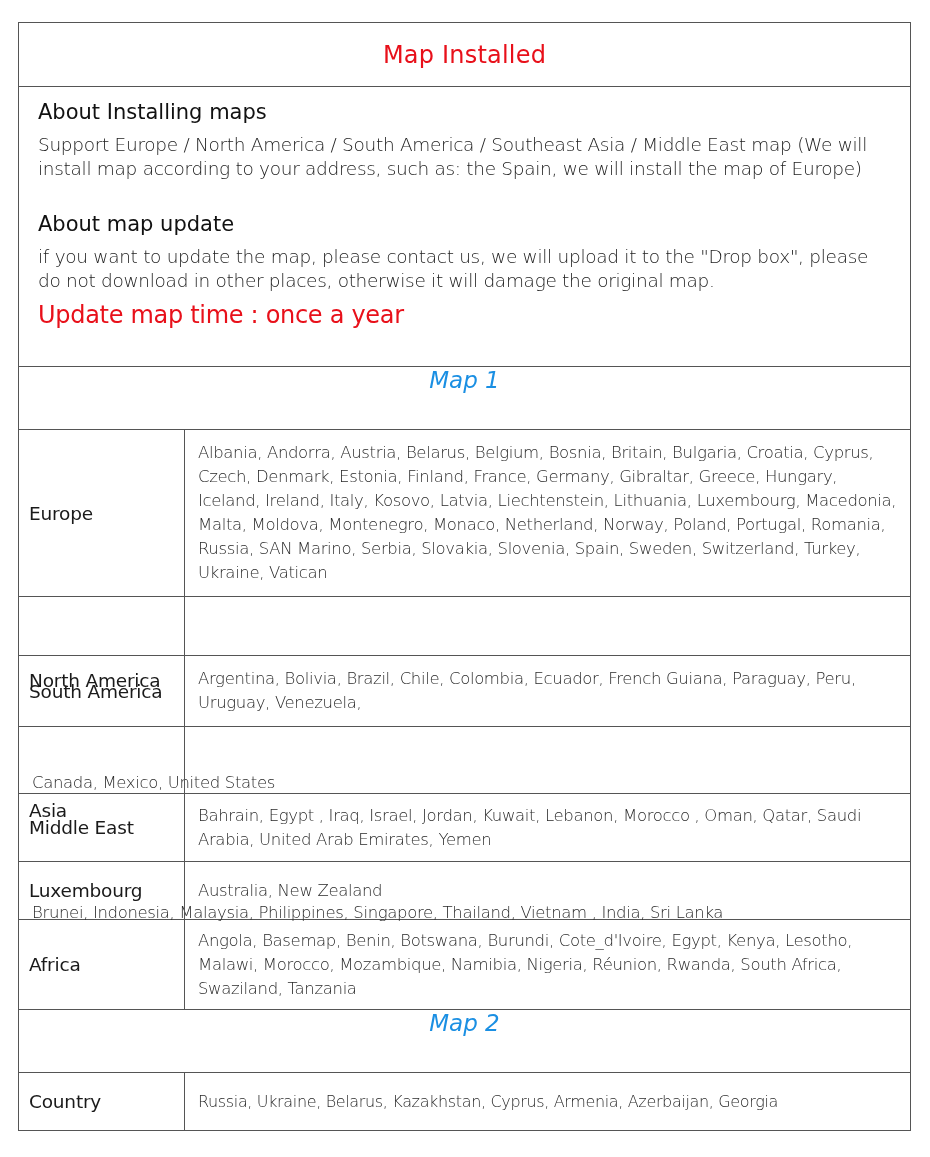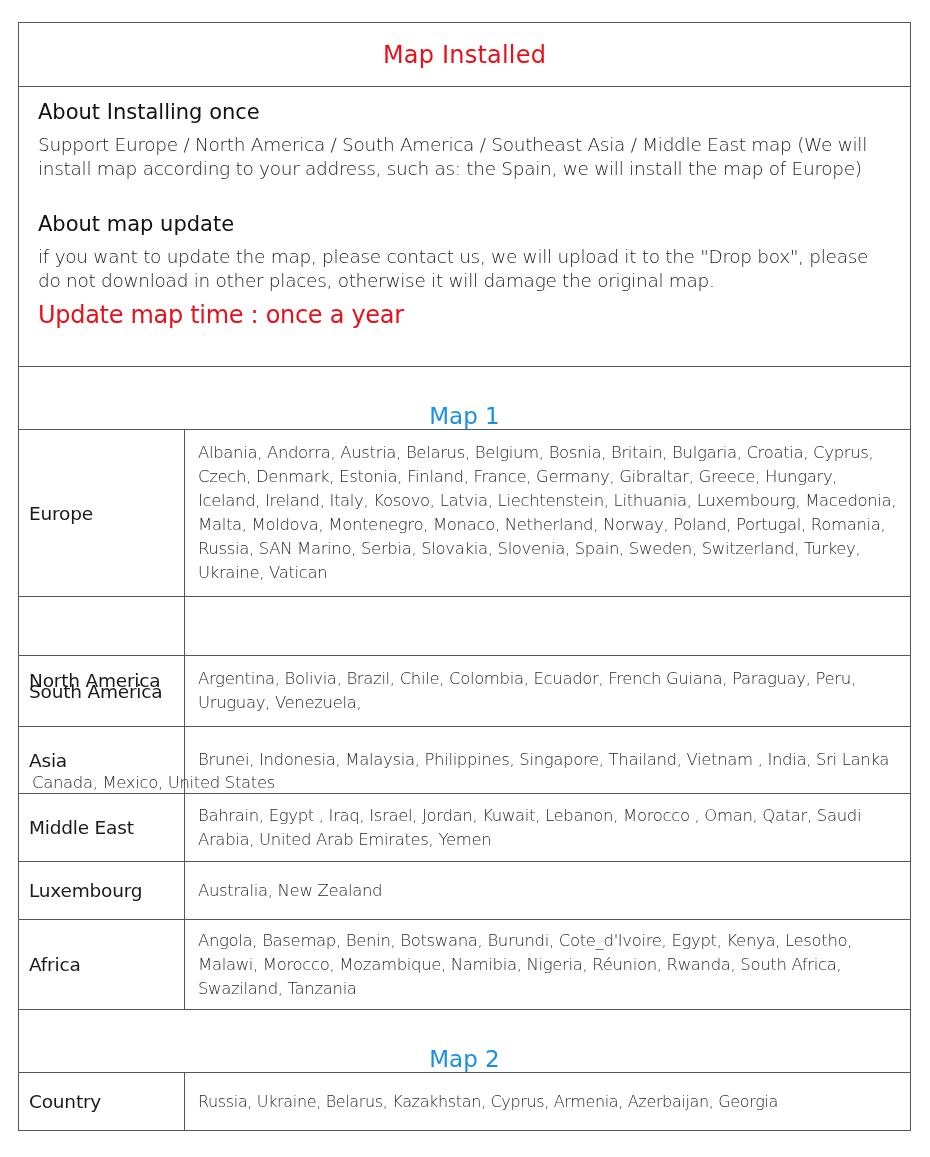--- a/index.html
+++ b/index.html
@@ -62,24 +62,25 @@
       margin-top: 10px;
       color: #e8101a;
       font-size: 24px;
       font-weight: 400;
       line-height: 24px;
       letter-spacing: -0.3px;
     }
     .map-heading {
       height: 63px;
       display: flex;
-      align-items: flex-end;
+      align-items: flex-start;
       justify-content: center;
       border-bottom: 1.5px solid #555555;
       box-sizing: border-box;
+      font-style: italic;
     }
     .map-heading span {
       color: #1a8fe3;
       font-size: 23px;
       font-weight: 500;
     }
     .row {
       display: flex;
       border-bottom: 1.5px solid #555555;
       box-sizing: border-box;
@@ -106,38 +107,38 @@
       color: #2a2a2a;
       letter-spacing: -0.35px;
       display: flex;
       align-items: center;
       box-sizing: border-box;
     }
     .row .countries.top { align-items: flex-start; }
     .r-europe { height: 167px; }
     .r-na { height: 59px; flex-direction: column; }
     .r-sa { height: 71px; }
-    .r-asia { height: 67px; }
+    .r-asia { height: 67px; flex-direction: column; }
     .r-me { height: 68px; }
     .r-au { height: 58px; }
     .r-af { height: 90px; }
     .r-country { height: 57px; }
     .r-country .countries { font-size: 16px; }
   </style>
 </head>
 <body>
 
 <div class="sheet">
 
   <div class="title-row">
     <span class="title">Map Installed</span>
   </div>
 
   <div class="info">
-    <h2>About Installing once</h2>
+    <h2>About Installing maps</h2>
     <p>Support Europe / North America / South America / Southeast Asia / Middle East map (We will install map according to your address, such as: the Spain, we will install the map of Europe)</p>
     <h2 class="second">About map update</h2>
     <p>if you want to update the map, please contact us, we will upload it to the "Drop box", please do not download in other places, otherwise it will damage the original map.</p>
     <div class="red-note">Update map time : once  a year</div>
   </div>
 
   <div class="map-heading">
     <span>Map 1</span>
   </div>
 

